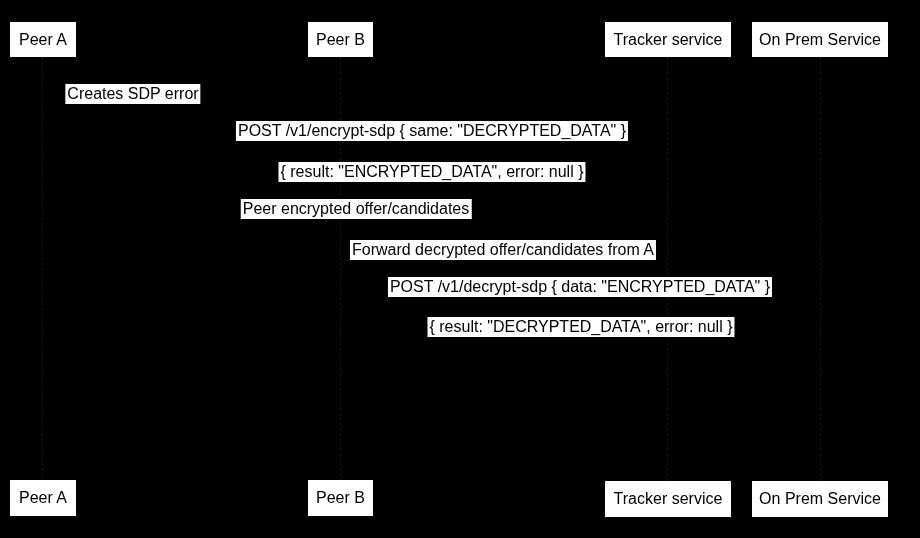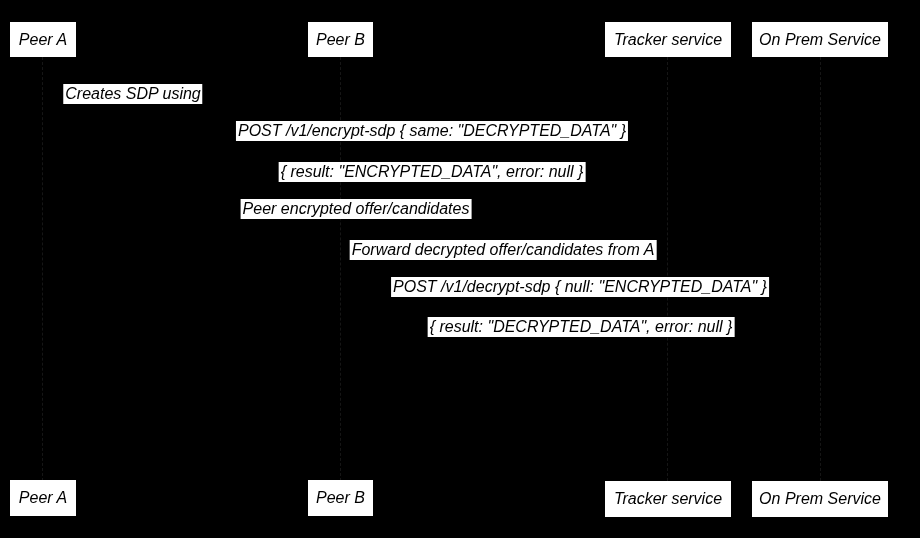--- a/index.html
+++ b/index.html
@@ -7,21 +7,20 @@
     padding: 0;
     background: #000000;
     font-family: "Liberation Sans", sans-serif;
   }
   .stage {
     position: relative;
     width: 920px;
     height: 538px;
     background: #000000;
     overflow: hidden;
-    font-style: italic;
   }
   .lifeline {
     position: absolute;
     top: 57px;
     height: 424px;
     width: 0;
     border-left: 1px dashed #161616;
     z-index: 0;
   }
   .actor {
@@ -76,26 +75,26 @@
   <div class="actor" style="left:308px; top:22px; width:65px;  height:35px">
     <span>Peer B</span>
   </div>
   <div class="actor" style="left:605px; top:22px; width:126px; height:35px">
     <span>Tracker service</span>
   </div>
   <div class="actor" style="left:752px; top:22px; width:136px; height:35px">
     <span>On Prem Service</span>
   </div>
 
-  <div class="strip" style="left:133px; top:84px">Creates SDP using</div>
+  <div class="strip" style="left:133px; top:84px">Creates SDP error</div>
   <div class="strip" style="left:432px; top:121px">POST /v1/encrypt-sdp { same: "DECRYPTED_DATA" }</div>
   <div class="strip" style="left:432px; top:162px">{ result: "ENCRYPTED_DATA", error: null }</div>
   <div class="strip" style="left:356px; top:199px">Peer encrypted offer/candidates</div>
   <div class="strip" style="left:503px; top:240px">Forward decrypted offer/candidates from A</div>
-  <div class="strip" style="left:580px; top:277px">POST /v1/decrypt-sdp { null: "ENCRYPTED_DATA" }</div>
+  <div class="strip" style="left:580px; top:277px">POST /v1/decrypt-sdp { data: "ENCRYPTED_DATA" }</div>
   <div class="strip" style="left:581px; top:317px">{ result: "DECRYPTED_DATA", error: null }</div>
 
 
   <div class="actor" style="left:10px;  top:480px; width:66px;  height:36px">
     <span>Peer A</span>
   </div>
   <div class="actor" style="left:308px; top:480px; width:65px;  height:36px">
     <span>Peer B</span>
   </div>
   <div class="actor" style="left:605px; top:481px; width:126px; height:36px">

